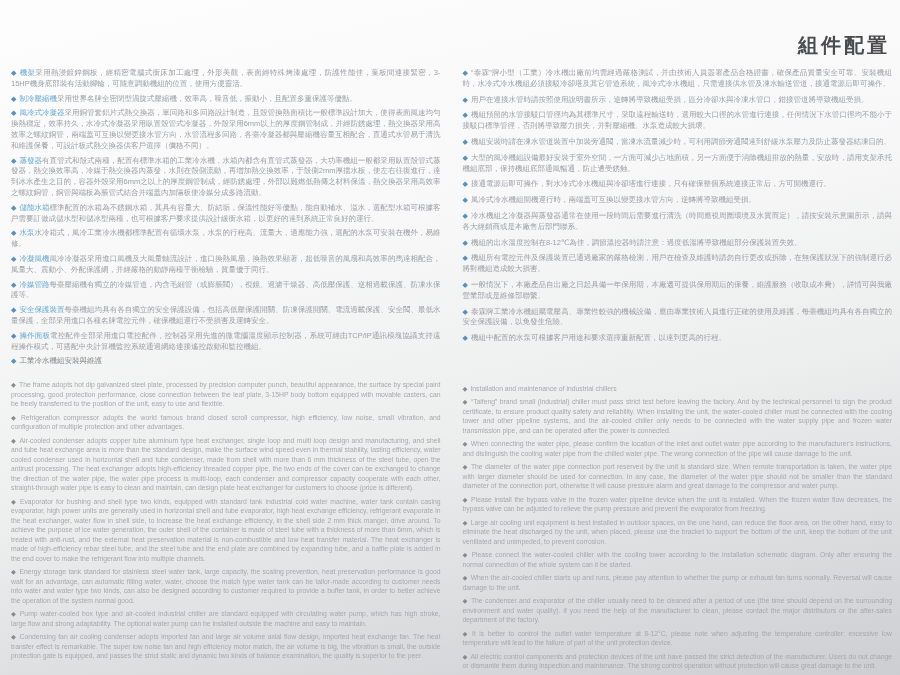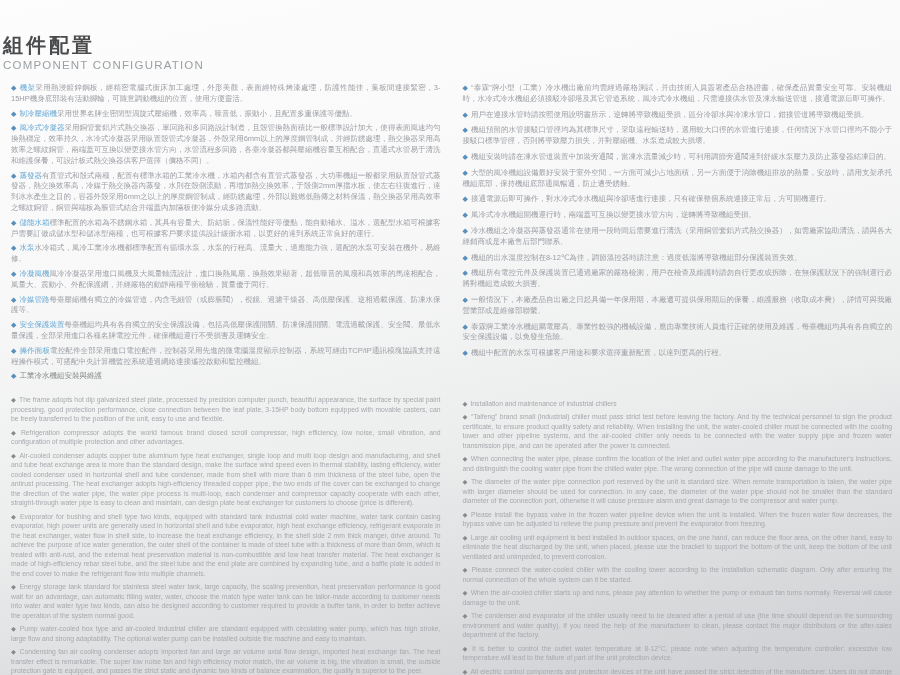--- a/index.html
+++ b/index.html
@@ -1,21 +1,21 @@
 <!DOCTYPE html>
 <html><head>
 <meta charset="utf-8">
 <style>
   html,body{margin:0;padding:0;background:#e9eaeb;}
   .page{
     position:relative;width:900px;height:675px;overflow:hidden;
     background:linear-gradient(168deg,#fdfdfd 0%,#f8f8f9 35%,#eceded 62%,#d9dadc 85%,#cdced1 100%);
     font-family:"Liberation Sans","DejaVu Sans",sans-serif;
   }
-  header{padding:34px 10px 0 3px;}
+  header{padding:34px 10px 0 3px;text-align:right;}
   h1{margin:0;font-size:20px;font-weight:bold;color:#4a4b4d;letter-spacing:3px;line-height:1.1;}
   .sub{margin-top:3px;font-size:11.5px;color:#9aa0a4;letter-spacing:1.2px;}
   .cols{display:flex;gap:22px;padding:12px 8px 0 11px;}
   .col{flex:1;min-width:0;}
   .li{margin:0 0 4px 0;text-align:justify;}
   .list.zh .li{font-size:7.5px;line-height:10.8px;color:#9b9ea3;}
   .list.en .li{font-size:6.8px;line-height:9.5px;color:#a6a9ad;}
   .dm{margin-right:3px;}
   .list.zh .dm{color:#5890bd;font-size:7px;}
   .list.en .dm{color:#87898c;font-size:6.4px;}
@@ -24,21 +24,20 @@
   .list.en{margin-top:13px;}
   .col.right .list.en{margin-top:40px;}
   .col.right .list.zh .li{margin-bottom:5px;}
 </style>
 </head>
 <body>
 
 <div class="page">
   <header>
     <h1>組件配置</h1>
-    <div class="sub">COMPONENT CONFIGURATION</div>
   </header>
 
   <div class="cols">
 
     <section class="col left">
       <div class="list zh">
 
           <p class="li"><span class="dm">◆</span><span class="kw">機架</span><span class="tx">采用熱浸鍍鋅鋼板，經精密電腦式衝床加工處理，外形美觀，表面經特殊烤漆處理，防護性能佳，葉板間連接緊密，3-15HP機身底部裝有活動腳輪，可隨意調動機組的位置，使用方便靈活。</span></p>
 
           <p class="li"><span class="dm">◆</span><span class="kw">制冷壓縮機</span><span class="tx">采用世界名牌全密閉型渦旋式壓縮機，效率高，噪音低，振動小，且配置多重保護等優點。</span></p>
@@ -90,21 +89,21 @@
           <p class="li"><span class="dm">◆</span><span class="kw"></span><span class="tx">機組預留的水管接駁口管徑均為其標準尺寸，采取遠程輸送時，選用較大口徑的水管進行連接，任何情況下水管口徑均不能小于接駁口標準管徑，否則將導致壓力損失，并對壓縮機、水泵造成較大損壞。</span></p>
 
           <p class="li"><span class="dm">◆</span><span class="kw"></span><span class="tx">機組安裝時請在凍水管道裝置中加裝旁通閥，當凍水流量減少時，可利用調節旁通閥達到舒緩水泵壓力及防止蒸發器結凍目的。</span></p>
 
           <p class="li"><span class="dm">◆</span><span class="kw"></span><span class="tx">大型的風冷機組設備最好安裝于室外空間，一方面可減少占地面積，另一方面便于消除機組排放的熱量，安放時，請用支架承托機組底部，保持機組底部通風暢通，防止遭受銹蝕。</span></p>
 
           <p class="li"><span class="dm">◆</span><span class="kw"></span><span class="tx">接通電源后即可操作，對水冷式冷水機組與冷卻塔進行連接，只有確保整個系統連接正常后，方可開機運行。</span></p>
 
           <p class="li"><span class="dm">◆</span><span class="kw"></span><span class="tx">風冷式冷水機組開機運行時，兩端蓋可互換以變更接水管方向，逆轉將導致機組受損。</span></p>
 
-          <p class="li"><span class="dm">◆</span><span class="kw"></span><span class="tx">冷水機組之冷凝器與蒸發器通常在使用一段時間后需要進行清洗（采用銅管套鋁片式熱交換器），如需廠家協助清洗，請與各大經銷商或是本廠售后部門聯系。</span></p>
+          <p class="li"><span class="dm">◆</span><span class="kw"></span><span class="tx">冷水機組之冷凝器與蒸發器通常在使用一段時間后需要進行清洗（時間應視周圍環境及水質而定），請按安裝示意圖所示，請與各大經銷商或是本廠售后部門聯系。</span></p>
 
           <p class="li"><span class="dm">◆</span><span class="kw"></span><span class="tx">機組的出水溫度控制在8-12℃為佳，調節溫控器時請注意：過度低溫將導致機組部分保護裝置失效。</span></p>
 
           <p class="li"><span class="dm">◆</span><span class="kw"></span><span class="tx">機組所有電控元件及保護裝置已通過廠家的嚴格檢測，用戶在檢查及維護時請勿自行更改或拆除，在無保護狀況下的強制運行必將對機組造成較大損害。</span></p>
 
           <p class="li"><span class="dm">◆</span><span class="kw"></span><span class="tx">一般情況下，本廠產品自出廠之日起具備一年保用期，本廠還可提供保用期后的保養，維護服務（收取成本費），詳情可與我廠營業部或是維修部聯繫。</span></p>
 
           <p class="li"><span class="dm">◆</span><span class="kw"></span><span class="tx">泰霖牌工業冷水機組屬電壓高、專業性較強的機械設備，應由專業技術人員進行正確的使用及維護，每臺機組均具有各自獨立的安全保護設備，以免發生危險。</span></p>
 
           <p class="li"><span class="dm">◆</span><span class="kw"></span><span class="tx">機組中配置的水泵可根據客戶用途和要求選擇重新配置，以達到更高的行程。</span></p>

